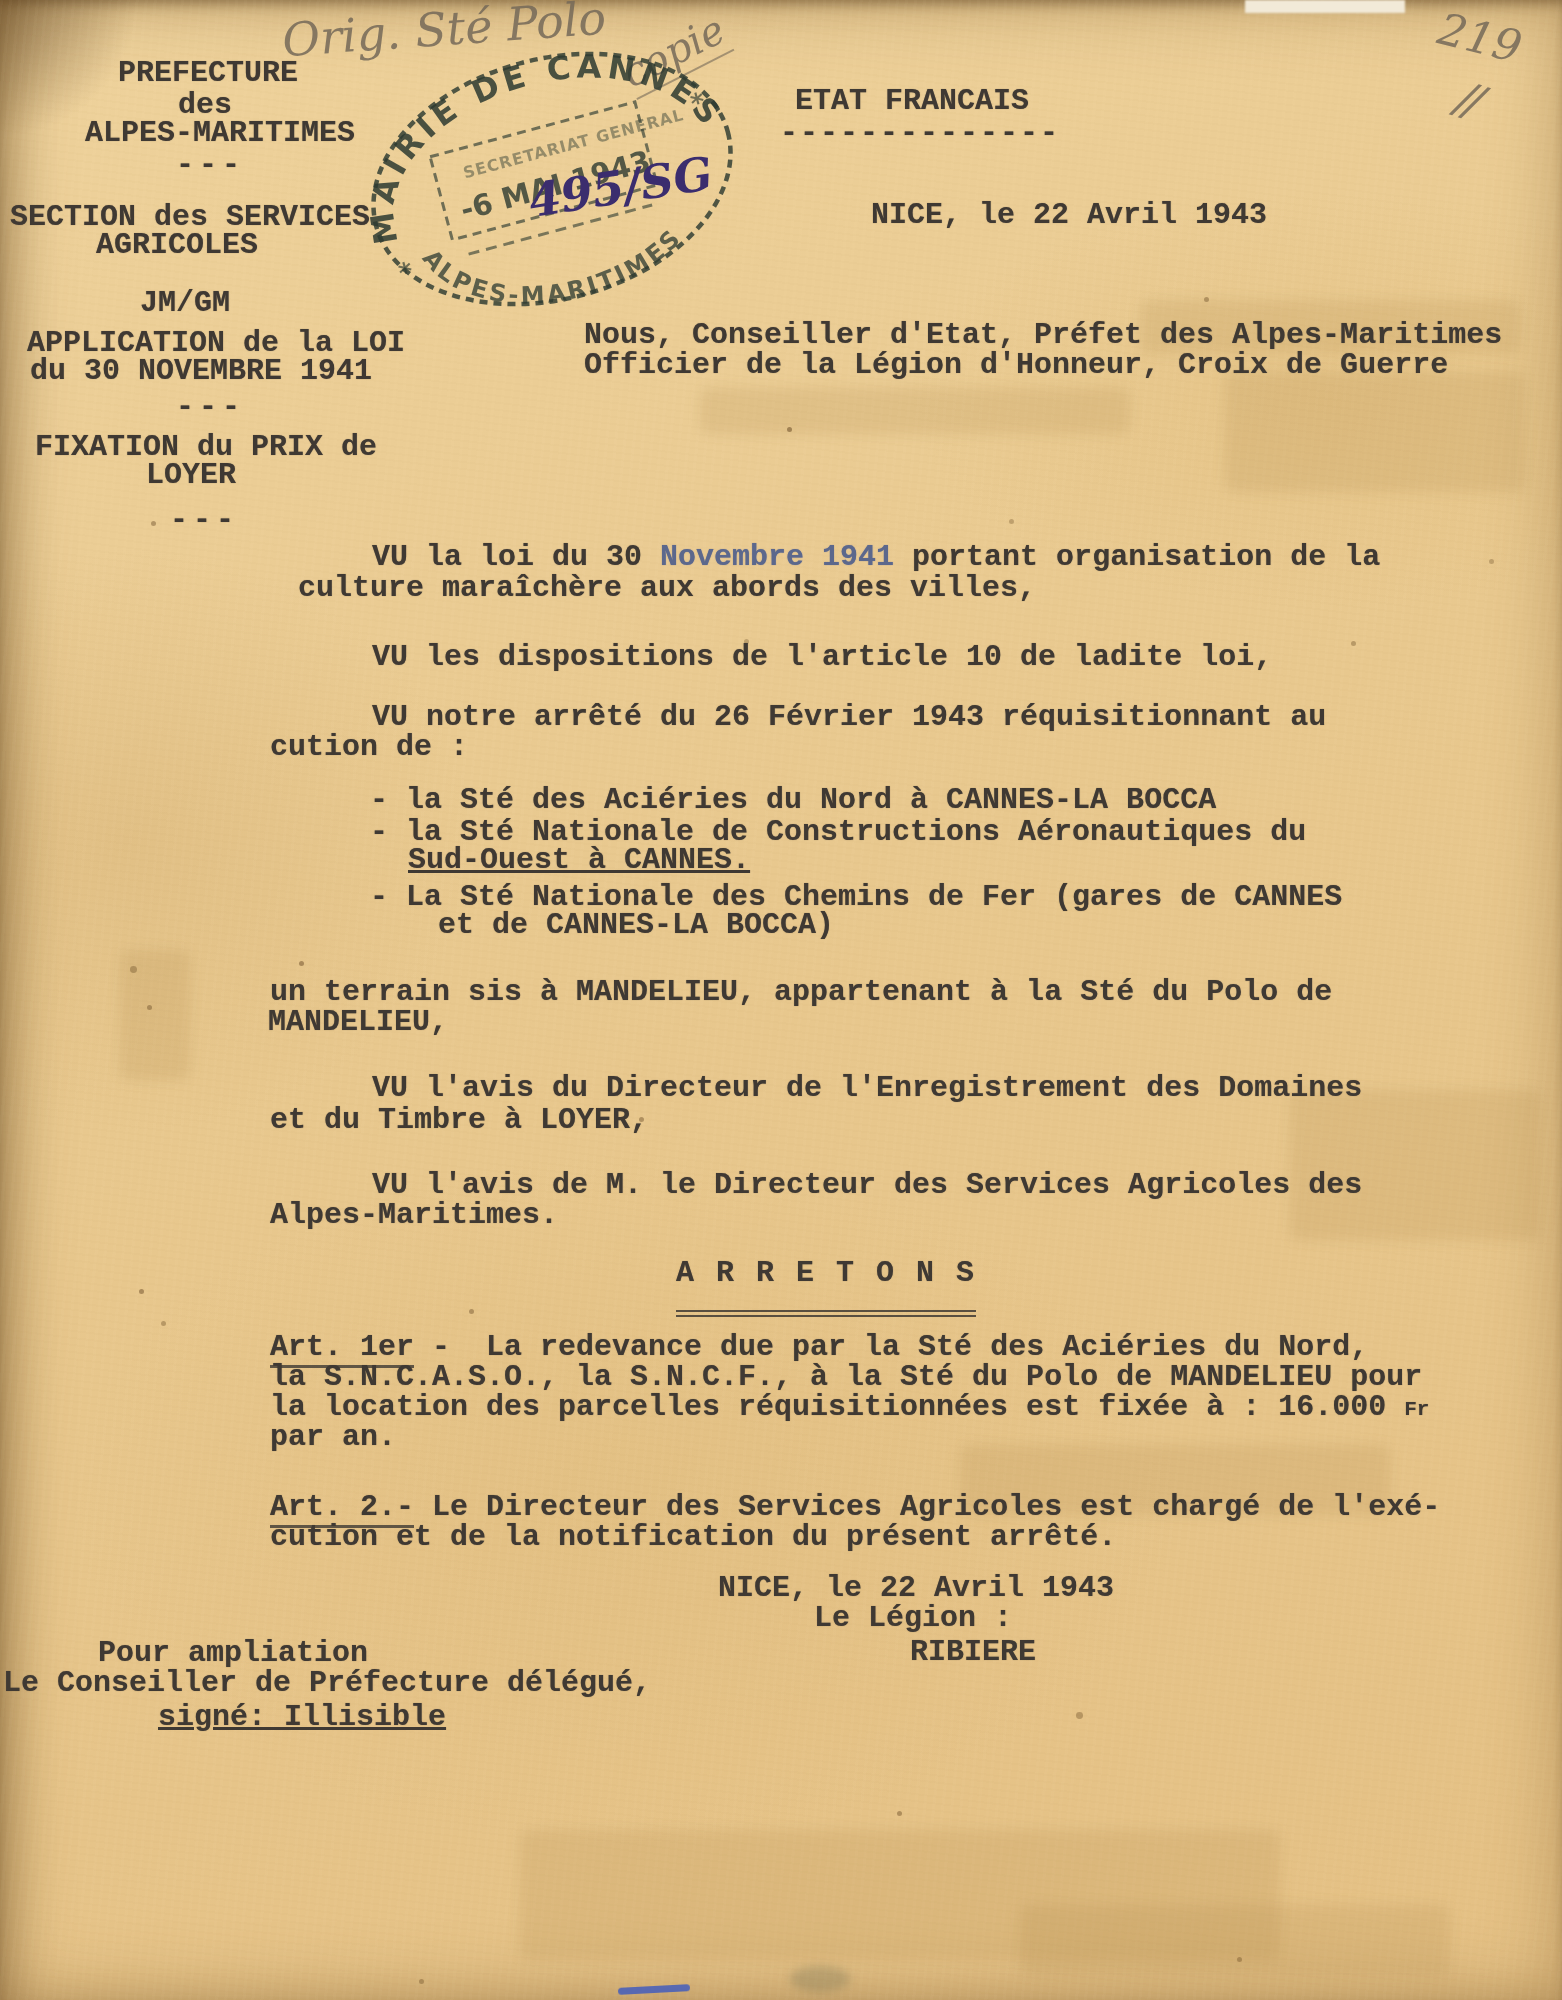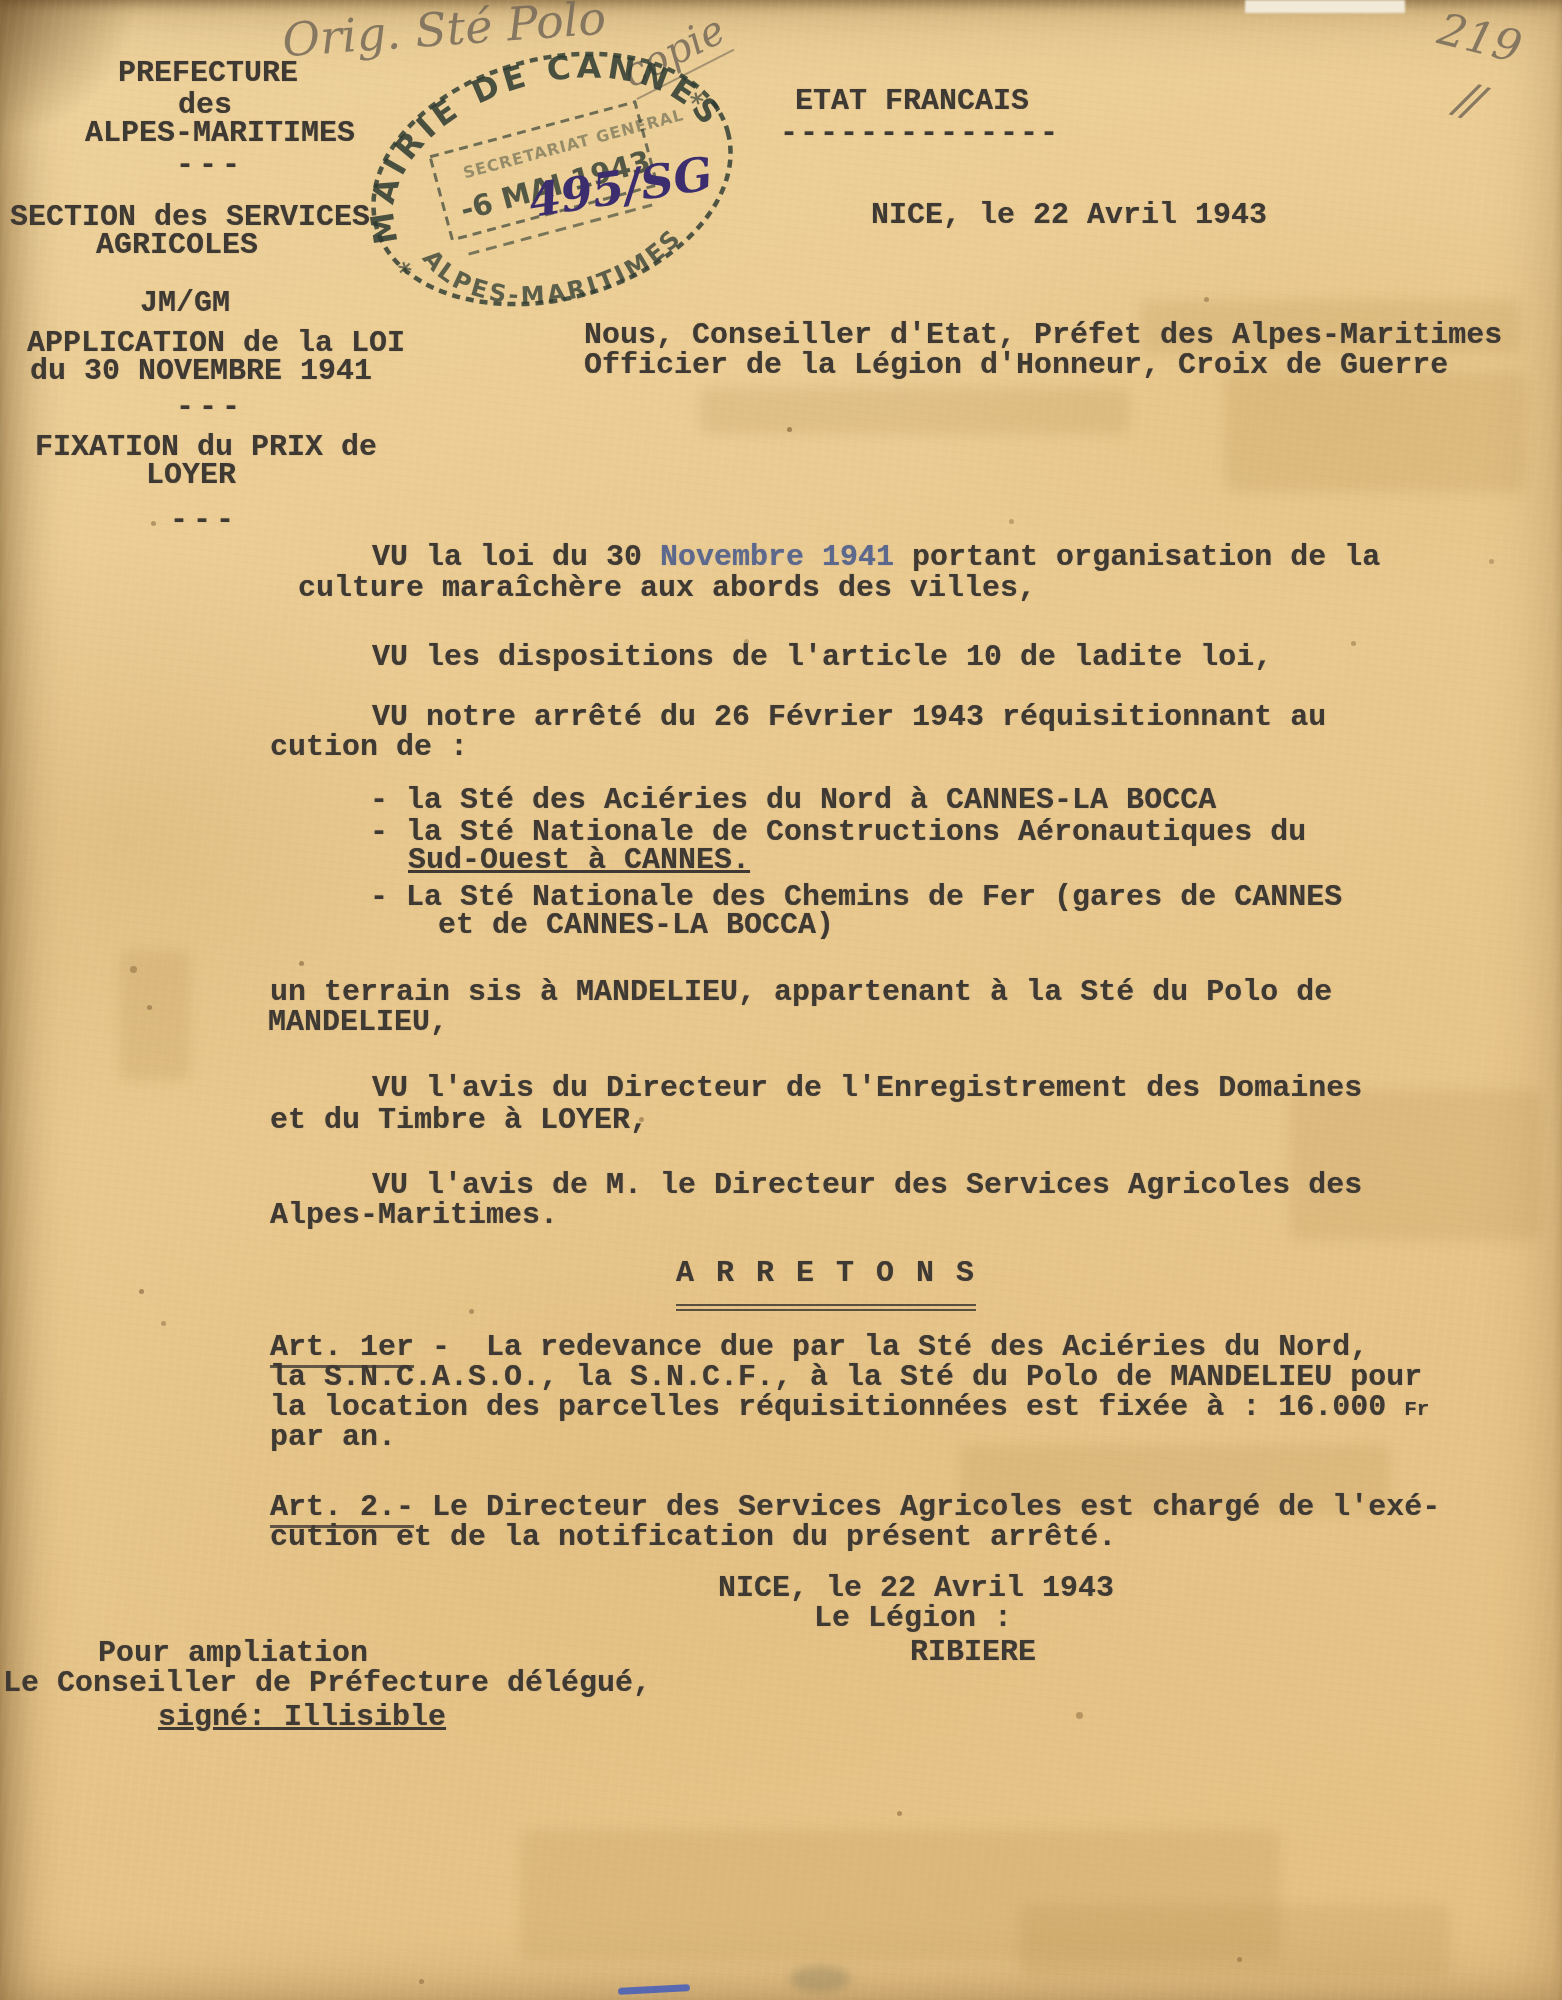--- a/index.html
+++ b/index.html
@@ -21,21 +21,21 @@
       repeating-linear-gradient(96deg, rgba(255,242,205,.06) 0 3px, transparent 3px 9px);
   }
   .tl{ 
     position:absolute;white-space:pre;font-family:"Liberation Mono", monospace;
     font-size:30px;line-height:30px;font-weight:700;color:#3f3933;
     text-shadow:0 0 1px rgba(63,57,51,.55);
   }
   .dash{letter-spacing:5px;}
   .retype{color:#5c688c;text-shadow:0 0 1px rgba(80,95,150,.7);}
   .art-label{border-bottom:3px solid rgba(63,57,51,.8);padding-bottom:1px;}
-  .arretons{border-bottom:7px double rgba(63,57,51,.85);padding-bottom:14px;letter-spacing:2px;}
+  .arretons{border-bottom:7px double rgba(63,57,51,.85);padding-bottom:20px;letter-spacing:2px;}
   .unit-small{font-size:21px;}
   .hand{position:absolute;font-family:"DejaVu Serif", serif;font-style:italic;color:rgba(116,105,88,.85);}
   .ink-hand{position:absolute;font-family:"DejaVu Serif", serif;font-style:italic;color:#3b2d6e;}
   .ghost{position:absolute;background:rgba(168,130,70,.16);border-radius:10px;filter:blur(6px);}
   .speckles{position:absolute;top:0;left:0;width:3px;height:3px;border-radius:50%;
     box-shadow:
       788px 428px 0 1px rgba(95,65,30,.5), 1205px 298px 0 1px rgba(95,65,30,.38),
       470px 1310px 0 1px rgba(95,65,30,.4), 1078px 1714px 0 2px rgba(95,65,30,.35),
       640px 1118px 0 1px rgba(95,65,30,.4), 300px 962px 0 1px rgba(95,65,30,.45),
       1352px 642px 0 1px rgba(95,65,30,.35), 152px 522px 0 1px rgba(95,65,30,.4),

